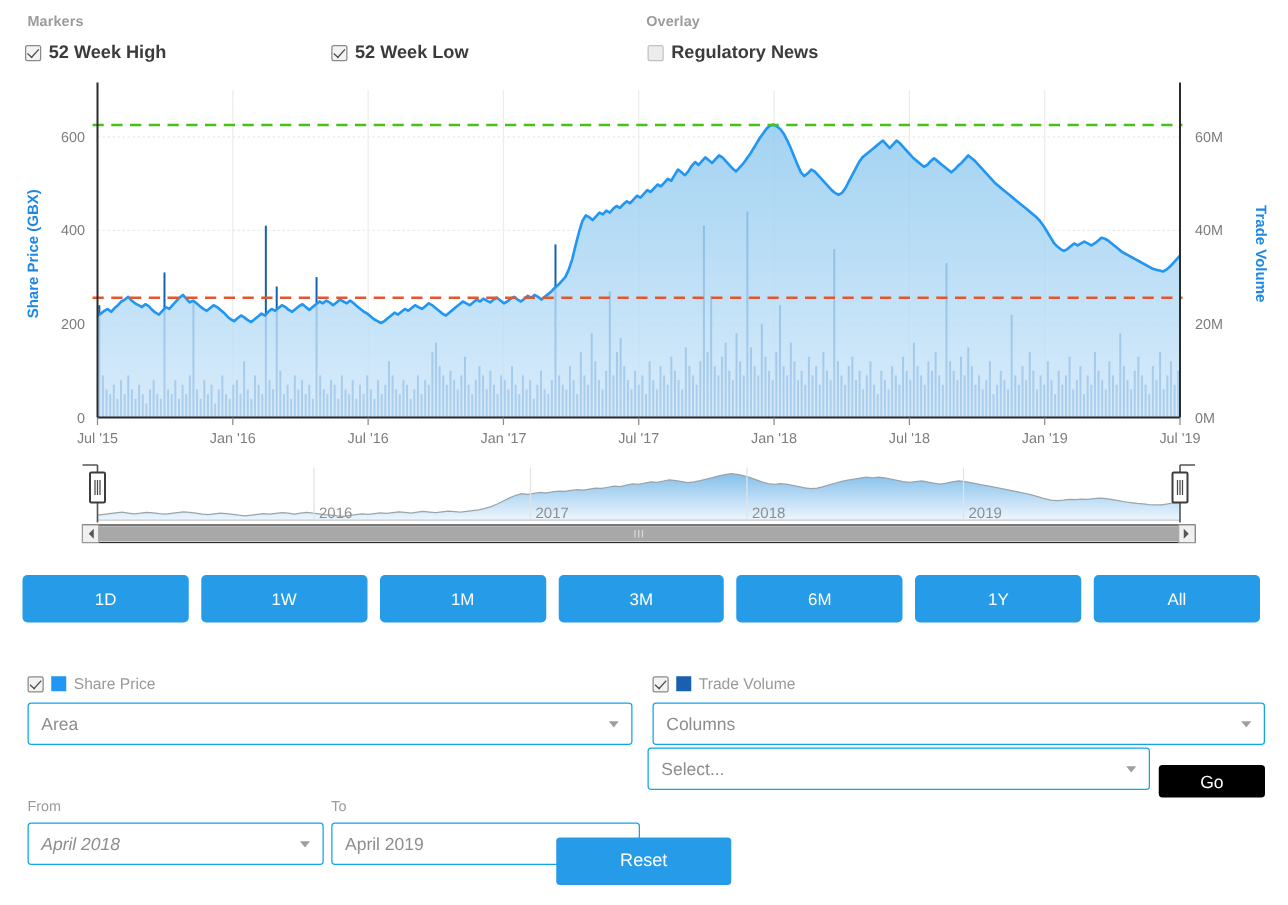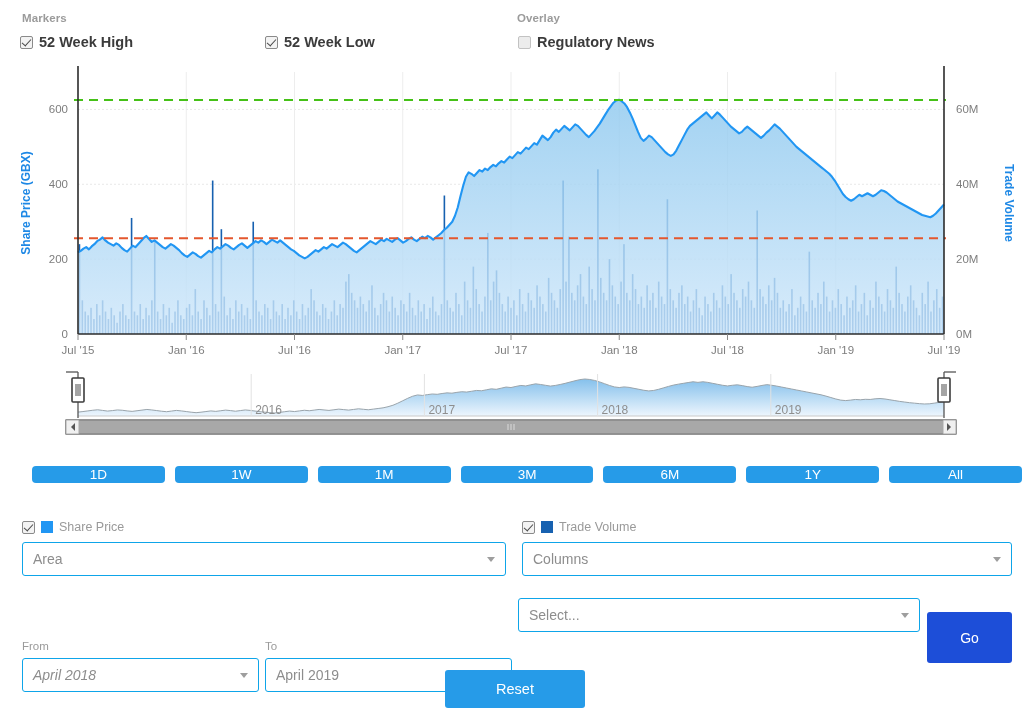--- a/index.html
+++ b/index.html
@@ -85,42 +85,41 @@
   }
   .nav-year {
     fill: #8e8e8e;
     font-size: 12px;
     font-family: "Liberation Sans", sans-serif;
   }
 
   
   .range-row {
     position: absolute;
-    left: 32px; top: 460px;
-    width: 990px; height: 28px;
+    left: 18px; top: 460px;
+    width: 990px; height: 38px;
     display: flex;
     gap: 10px;
-    align-items: center;
   }
   .range-btn {
     flex: 1 1 0;
     background: #269be8;
     color: #ffffff;
     border: none;
     border-radius: 4px;
     font-size: 13.5px;
     font-family: "Liberation Sans", sans-serif;
     cursor: pointer;
     display: flex; align-items: center; justify-content: center;
   }
 
   
   .series-row {
     position: absolute;
-    left: 0; top: 518px;
+    left: 0; top: 538px;
     width: 822px; height: 62px; padding-left: 32px;
   }
   .series-col { position: absolute; top: 0; }
   .series-legend {
     display: flex; align-items: center; gap: 6px;
     font-size: 12.5px; color: #9a9a9a;
     height: 18px;
   }
   .swatch { width: 12px; height: 12px; display: inline-block; flex: 0 0 auto; }
   .select-box {
@@ -153,22 +152,22 @@
     width: 1030px; height: 58px;
   }
   .filter-col { position: absolute; top: 0; }
   .filter-lbl {
     font-size: 11.5px; color: #9b9b9b;
     height: 16px; display: block; margin-top: 44px;
   }
   .go-btn {
     position: absolute;
     left: 927px; top: 16px;
-    width: 85px; height: 51px;
-    background: #1d4ed8;
+    width: 85px; height: 26px;
+    background: #000000;
     color: #fff;
     border: none; border-radius: 3px;
     font-size: 14px;
     font-family: "Liberation Sans", sans-serif;
     cursor: pointer;
   }
 
   
   .reset-btn {
     position: absolute;

